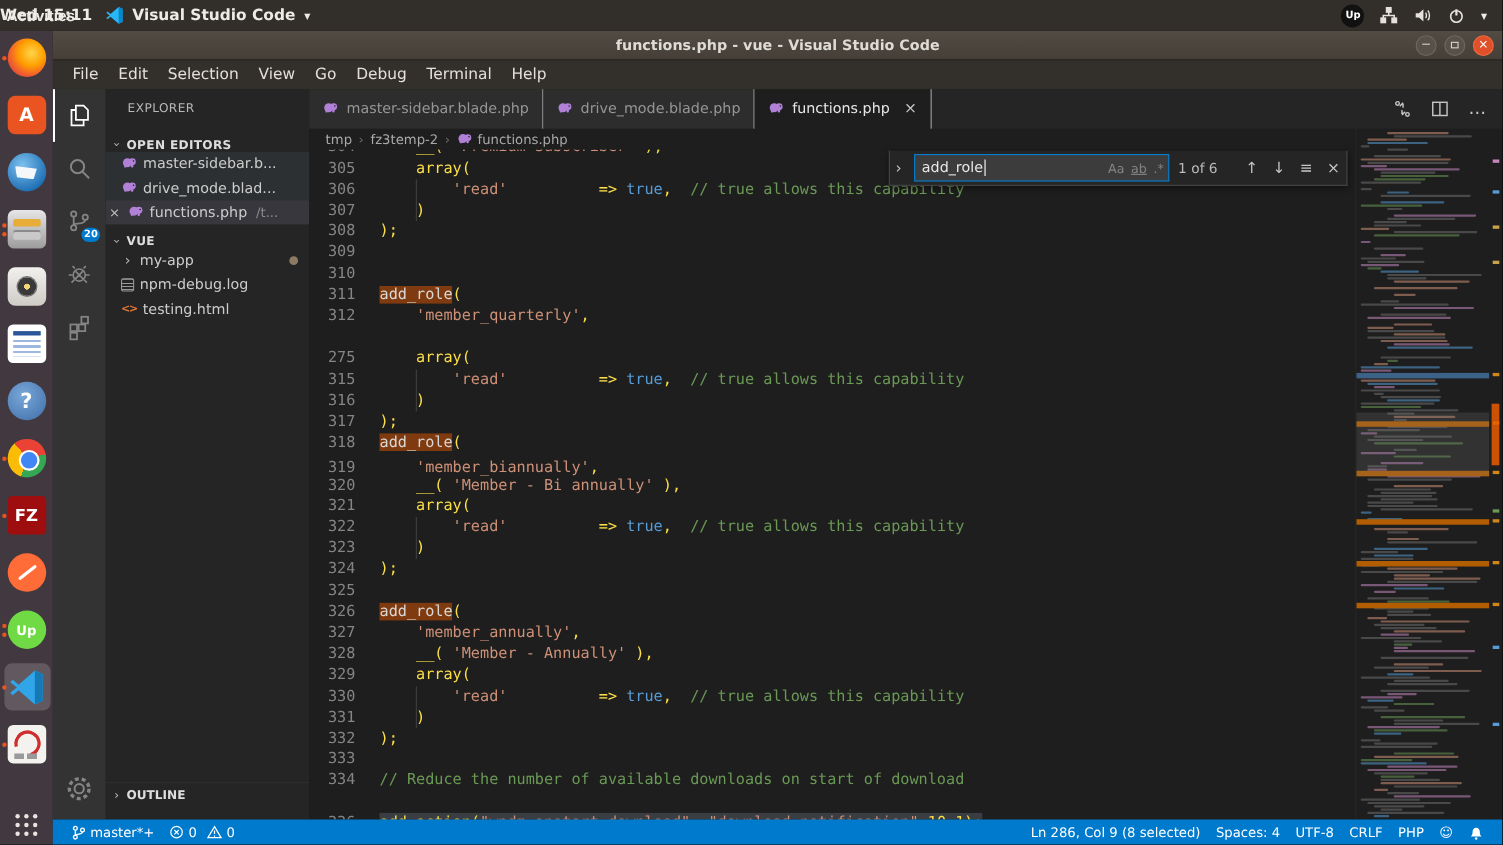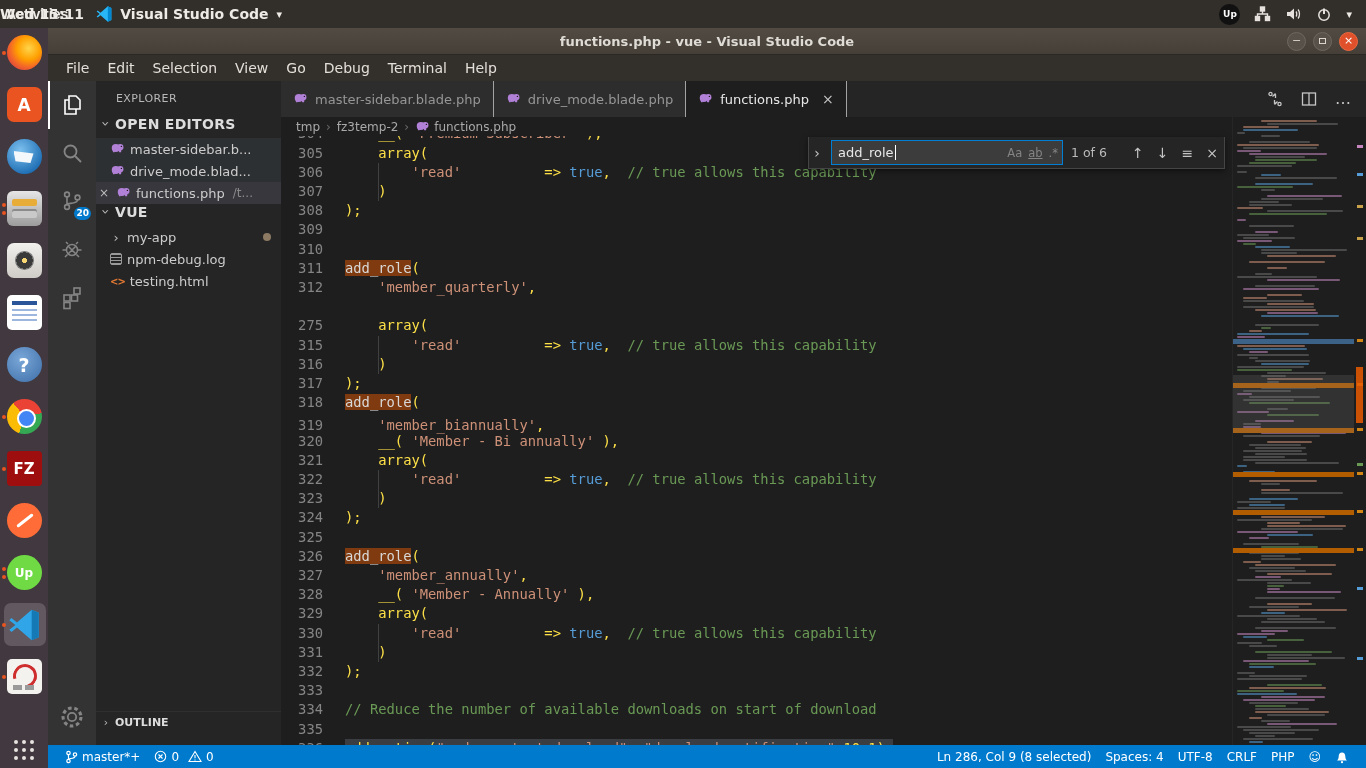--- a/index.html
+++ b/index.html
@@ -90,21 +90,21 @@
   .act-item{position:relative;width:48px;height:48px;display:flex;align-items:center;justify-content:center;color:#858585;}
   .act-item.active{color:#fff;}
   .act-item.active::before{content:"";position:absolute;left:0;top:0;width:2px;height:48px;background:#fff;}
   .act-badge{position:absolute;right:5px;bottom:5px;background:#007acc;color:#fff;border-radius:9px;
     font-size:9px;min-width:16px;height:13px;line-height:13px;text-align:center;padding:0 2px;font-weight:600;}
   .act-gear{position:absolute;bottom:4px;left:0;}
 
   
   .sidebar{position:absolute;left:96px;top:81px;width:185px;height:664px;background:#252526;z-index:20;font-size:13px;}
   .sb-title{height:35px;line-height:35px;padding-left:20px;font-size:11px;color:#b8b8b8;letter-spacing:.4px;}
-  .sb-head{height:22px;display:flex;align-items:flex-start;gap:3px;font-size:14px;font-weight:700;color:#ddd;padding-left:4px;letter-spacing:.3px;}
+  .sb-head{height:22px;display:flex;align-items:flex-end;gap:3px;font-size:11px;font-weight:700;color:#ddd;padding-left:4px;letter-spacing:.3px;}
   .tw{display:inline-block;font-weight:400;color:#bbb;width:12px;text-align:center;}
   .tw.down{transform:rotate(90deg);}
   .sb-row{height:22px;display:flex;align-items:center;gap:5px;padding-left:14px;color:#ccc;white-space:nowrap;overflow:hidden;}
   .sb-row .close-x{width:12px;color:#bbb;font-size:12px;margin-left:-11px;margin-right:0px;}
   .sb-row.lighter{background:#2d3032;}
   .sb-row.selected{background:#37373d;}
   .sb-dim{color:#8a8a8a;font-size:12px;margin-left:3px;}
   .sb-badge-dot{margin-left:auto;margin-right:10px;width:8px;height:8px;border-radius:50%;background:#8c7a63;}
   .html-ic{color:#e37933;font-size:10px;font-weight:700;letter-spacing:-1px;}
   .log-ic{display:inline-block;width:12px;height:12px;background:repeating-linear-gradient(#9a9a9a 0 1px,transparent 1px 3px);
@@ -520,21 +520,20 @@
           <div class="cl" style="top:410.5px;width:951px;"><span class="ln">325</span><span class="ct"></span></div>
           <div class="cl" style="top:429.7px;width:951px;"><span class="ln">326</span><span class="ct"><span class="tm">add_role</span><span class="tp">(</span></span></div>
           <div class="cl" style="top:448.9px;width:951px;"><span class="ln">327</span><span class="ct"><span class="tp">    </span><span class="ts">'member_annually'</span><span class="tp">,</span></span></div>
           <div class="cl" style="top:468.09999999999997px;width:951px;"><span class="ln">328</span><span class="ct"><span class="tp">    __( </span><span class="ts">'Member - Annually'</span><span class="tp"> ),</span></span></div>
           <div class="cl" style="top:487.29999999999995px;width:951px;"><span class="ln">329</span><span class="ct"><span class="tp">    array(</span></span></div>
           <div class="cl" style="top:506.5px;width:951px;"><span class="ln">330</span><span class="ct"><span class="tp">        </span><span class="ts">'read'</span><span class="tp">          =&gt; </span><span class="tk">true</span><span class="tp">,  </span><span class="tc">// true allows this capability</span></span><span class="guide" style="left:97.24000000000001px"></span></div>
           <div class="cl" style="top:525.7px;width:951px;"><span class="ln">331</span><span class="ct"><span class="tp">    )</span></span><span class="guide" style="left:97.24000000000001px"></span></div>
           <div class="cl" style="top:544.9px;width:951px;"><span class="ln">332</span><span class="ct"><span class="tp">);</span></span></div>
           <div class="cl" style="top:564.1px;width:951px;"><span class="ln">333</span><span class="ct"></span></div>
           <div class="cl" style="top:583.3px;width:951px;"><span class="ln">334</span><span class="ct"><span class="tc">// Reduce the number of available downloads on start of download</span></span></div>
-          <div class="cl" style="top:602.5px;width:951px;"><span class="ln">335</span><span class="ct"></span></div>
           <div class="cl" style="top:621.6999999999999px;width:951px;"><span class="ln">336</span><span class="ct band"><span class="tp">add_action(</span><span class="ts">"wpdm_onstart_download"</span><span class="tp">, </span><span class="ts">"download_notification"</span><span class="tp">,10,1);</span></span></div>
         </div>
       <div class="breadcrumb" id="breadcrumb">
           <span class="bc-item">tmp</span>
           <span class="bc-sep">›</span>
           <span class="bc-item">fz3temp-2</span>
           <span class="bc-sep">›</span>
           <span class="bc-item"><span><svg width="15" height="13" viewBox="0 0 16 14">
                 <circle cx="6.2" cy="7.5" r="4.4" fill="#b180d7"></circle>
                 <circle cx="11" cy="6.6" r="3.4" fill="#b180d7"></circle>

